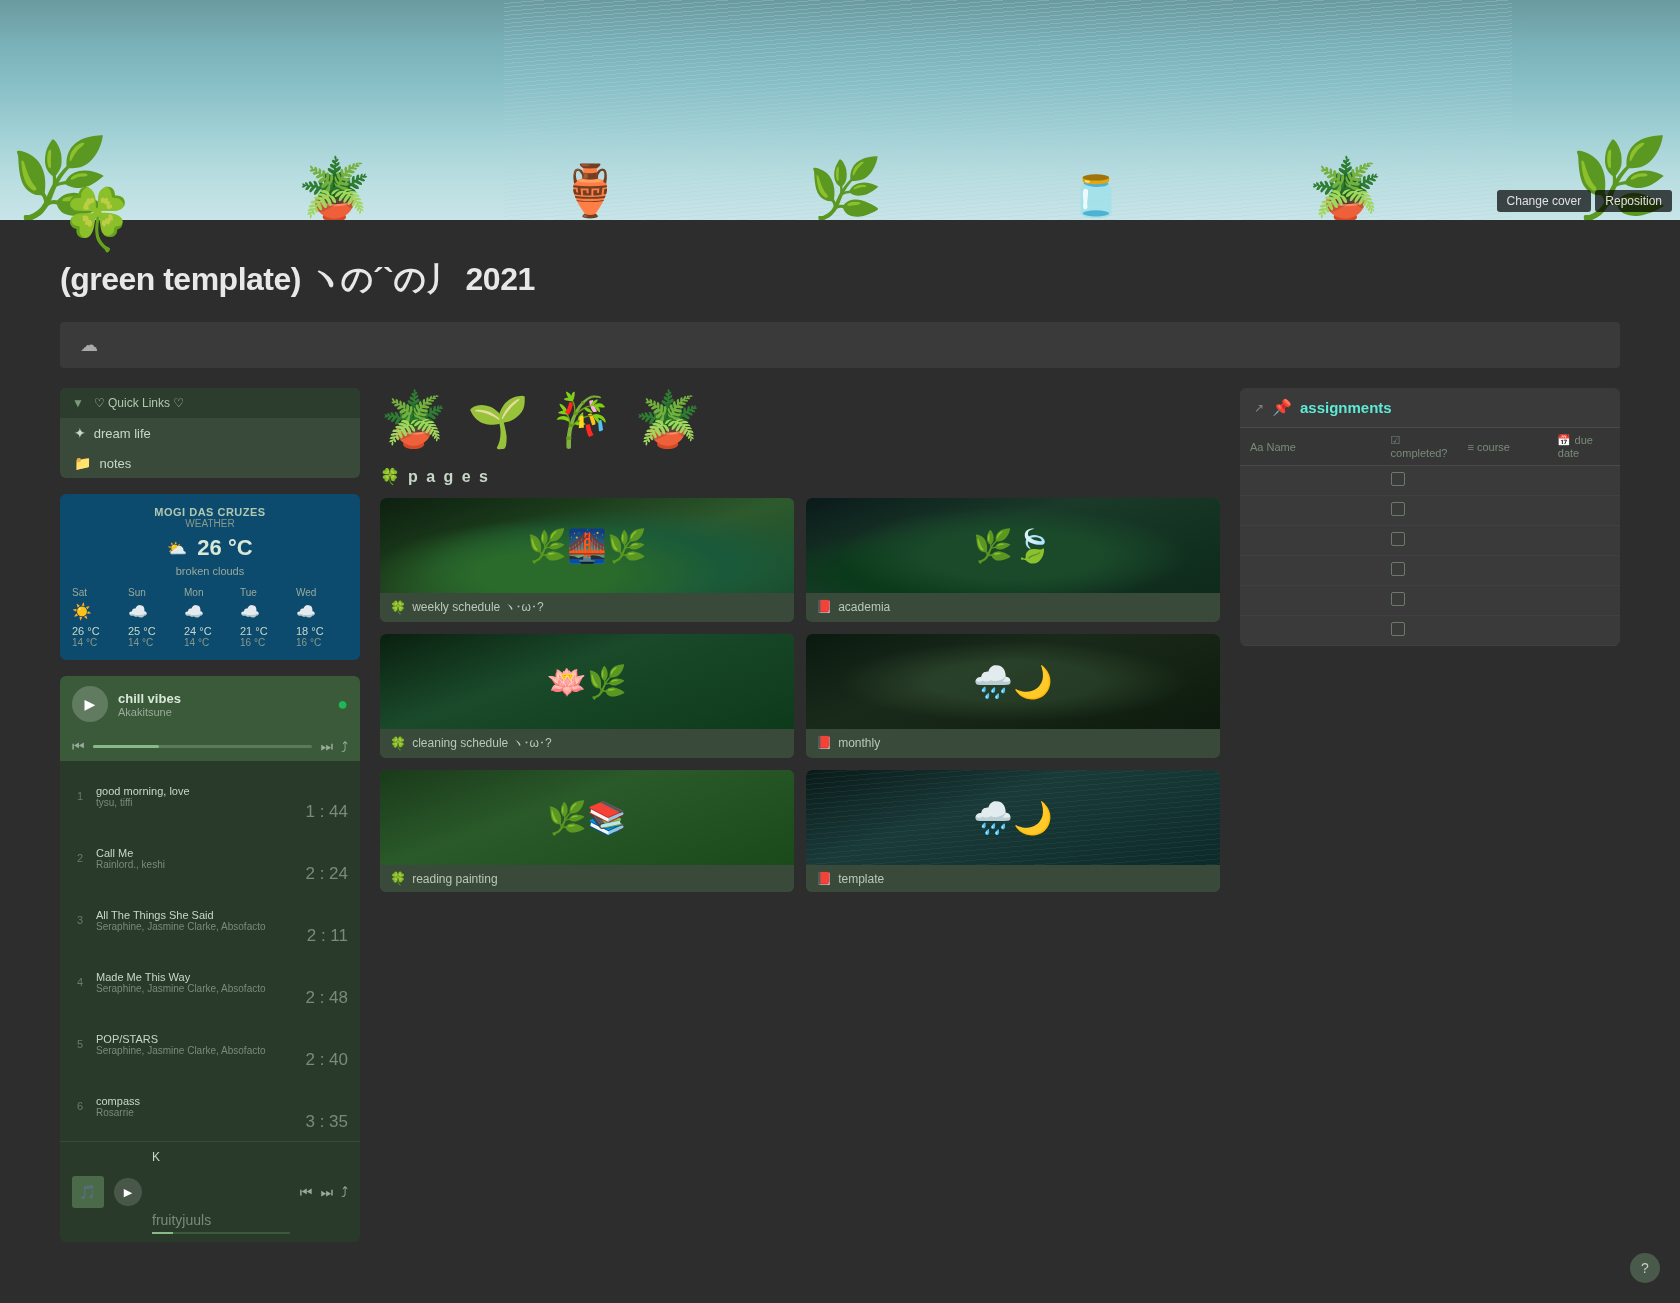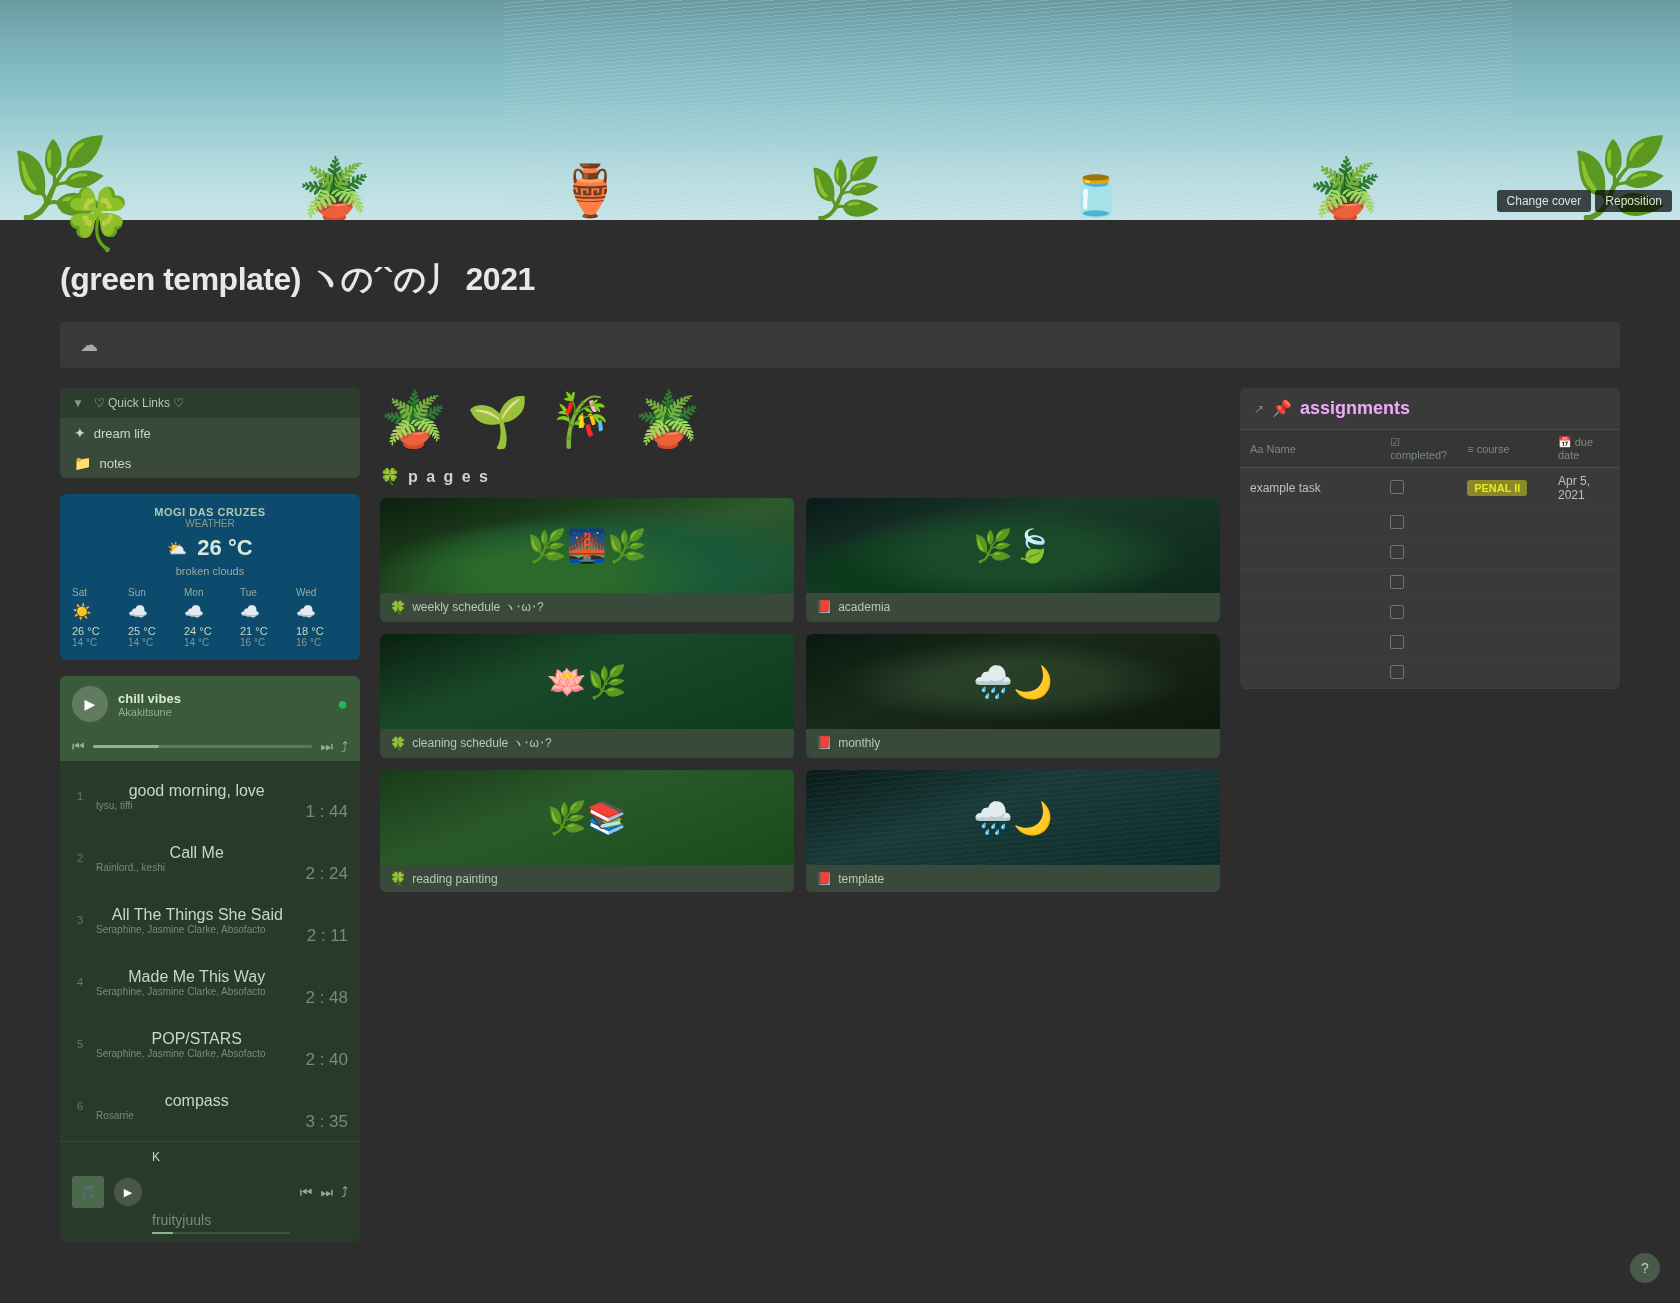--- a/index.html
+++ b/index.html
@@ -251,23 +251,22 @@
       cursor: pointer;
     }
     .track-num {
       width: 16px;
       font-size: 11px;
       color: #6a7a6a;
       text-align: center;
     }
     .track-info { flex: 1; }
     .track-name {
-      font-size: 16px;
+      font-size: 11px;
       color: #c8d8c8;
-      text-align: center;
     }
     .track-artists {
       font-size: 10px;
       color: #7a8a7a;
     }
     .track-duration {
       font-size: 17px;
       color: #7a8a7a;
       margin-top: 32px;
     }
@@ -388,23 +387,23 @@
     .assignments-header {
       padding: 10px 14px;
       display: flex;
       align-items: center;
       gap: 8px;
       border-bottom: 1px solid #4a4a4a;
     }
     .assignments-expand { color: #7a8a7a; font-size: 12px; cursor: pointer; }
     .assignments-title-icon { font-size: 16px; }
     .assignments-title {
-      font-size: 18px;
+      font-size: 15px;
       font-weight: 600;
-      color: #f0abfc;
+      color: #5eead4;
     }
 
     .assignments-table {
       width: 100%;
       border-collapse: collapse;
     }
     .assignments-table th {
       padding: 6px 10px;
       font-size: 11px;
       color: #7a8a7a;
@@ -855,26 +854,20 @@
               <span>course</span>
             </th>
             <th class="col-due">
               <span>📅 </span>
               <span>due date</span>
             </th>
           </tr>
         </thead>
         <tbody>
           <tr>
-            <td>example task</td>
-            <td><span class="checkbox"></span></td>
-            <td><span class="course-badge">PENAL II</span></td>
-            <td>Apr 5, 2021</td>
-          </tr>
-          <tr>
             <td></td>
             <td><span class="checkbox"></span></td>
             <td></td>
             <td></td>
           </tr>
           <tr>
             <td></td>
             <td><span class="checkbox"></span></td>
             <td></td>
             <td></td>

